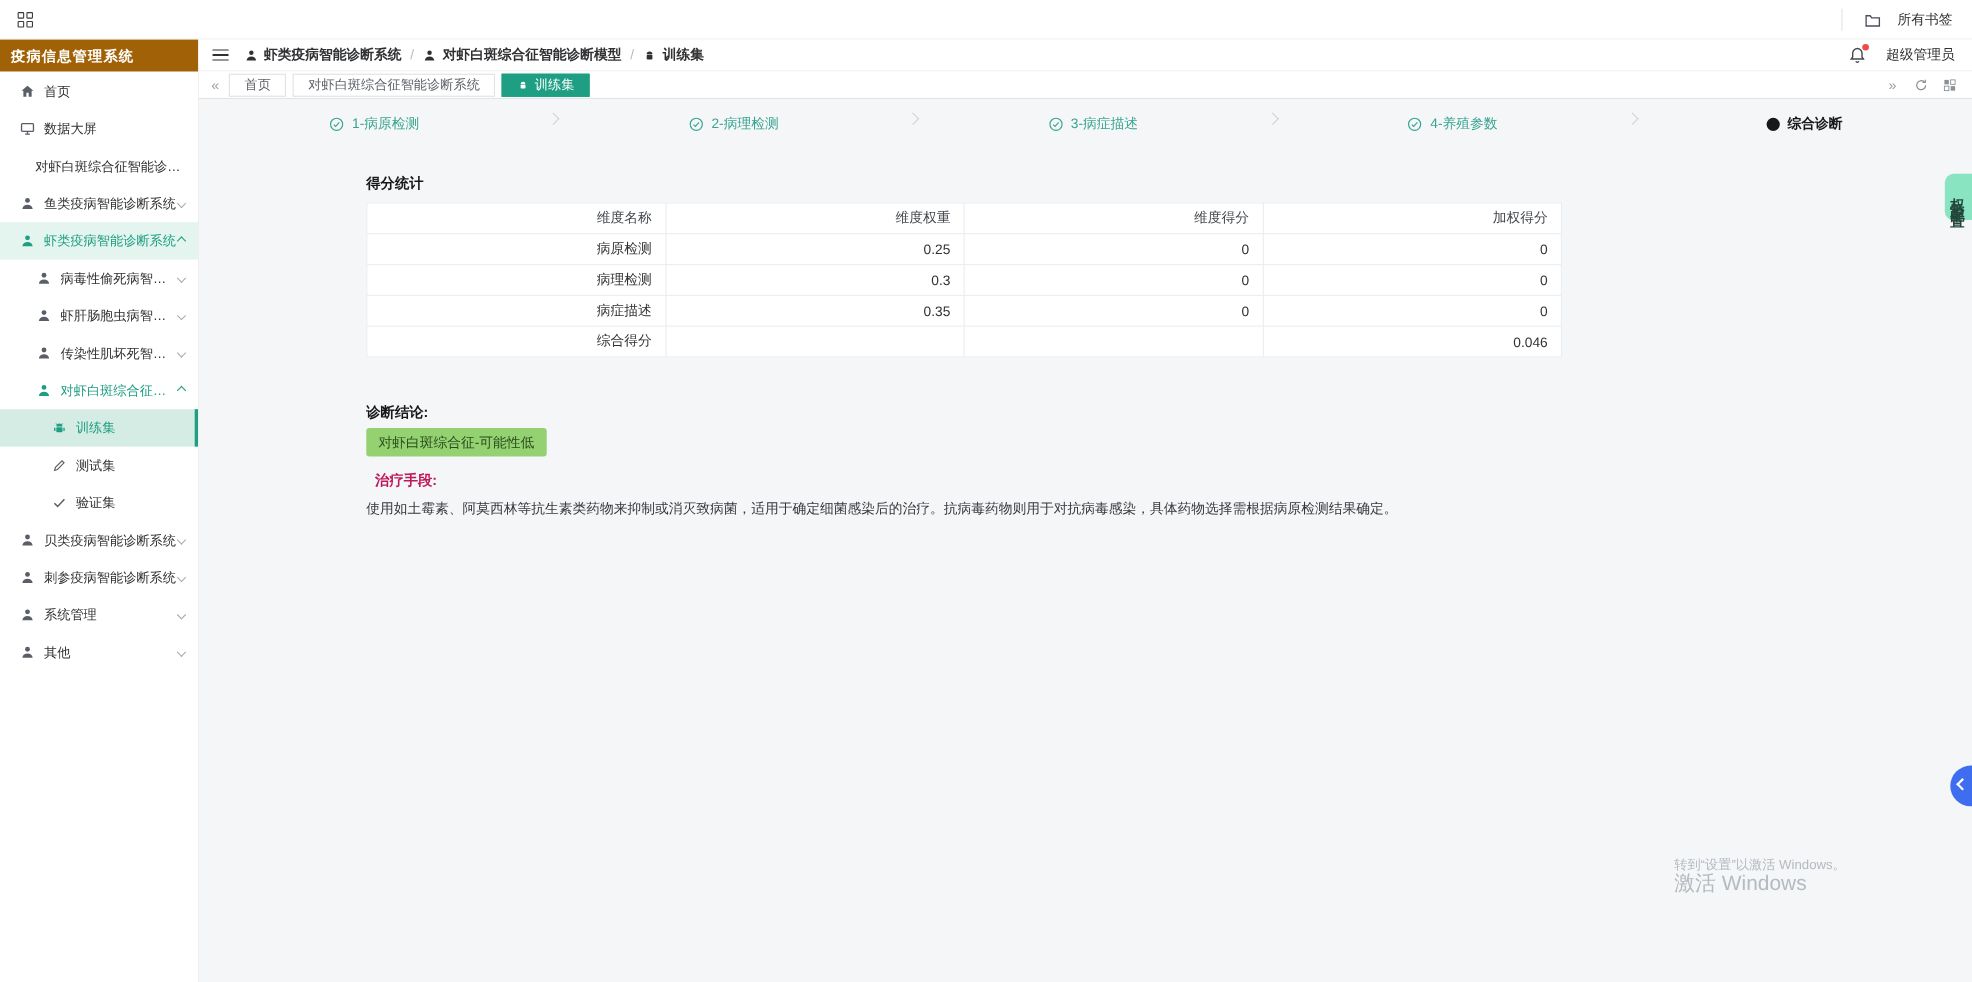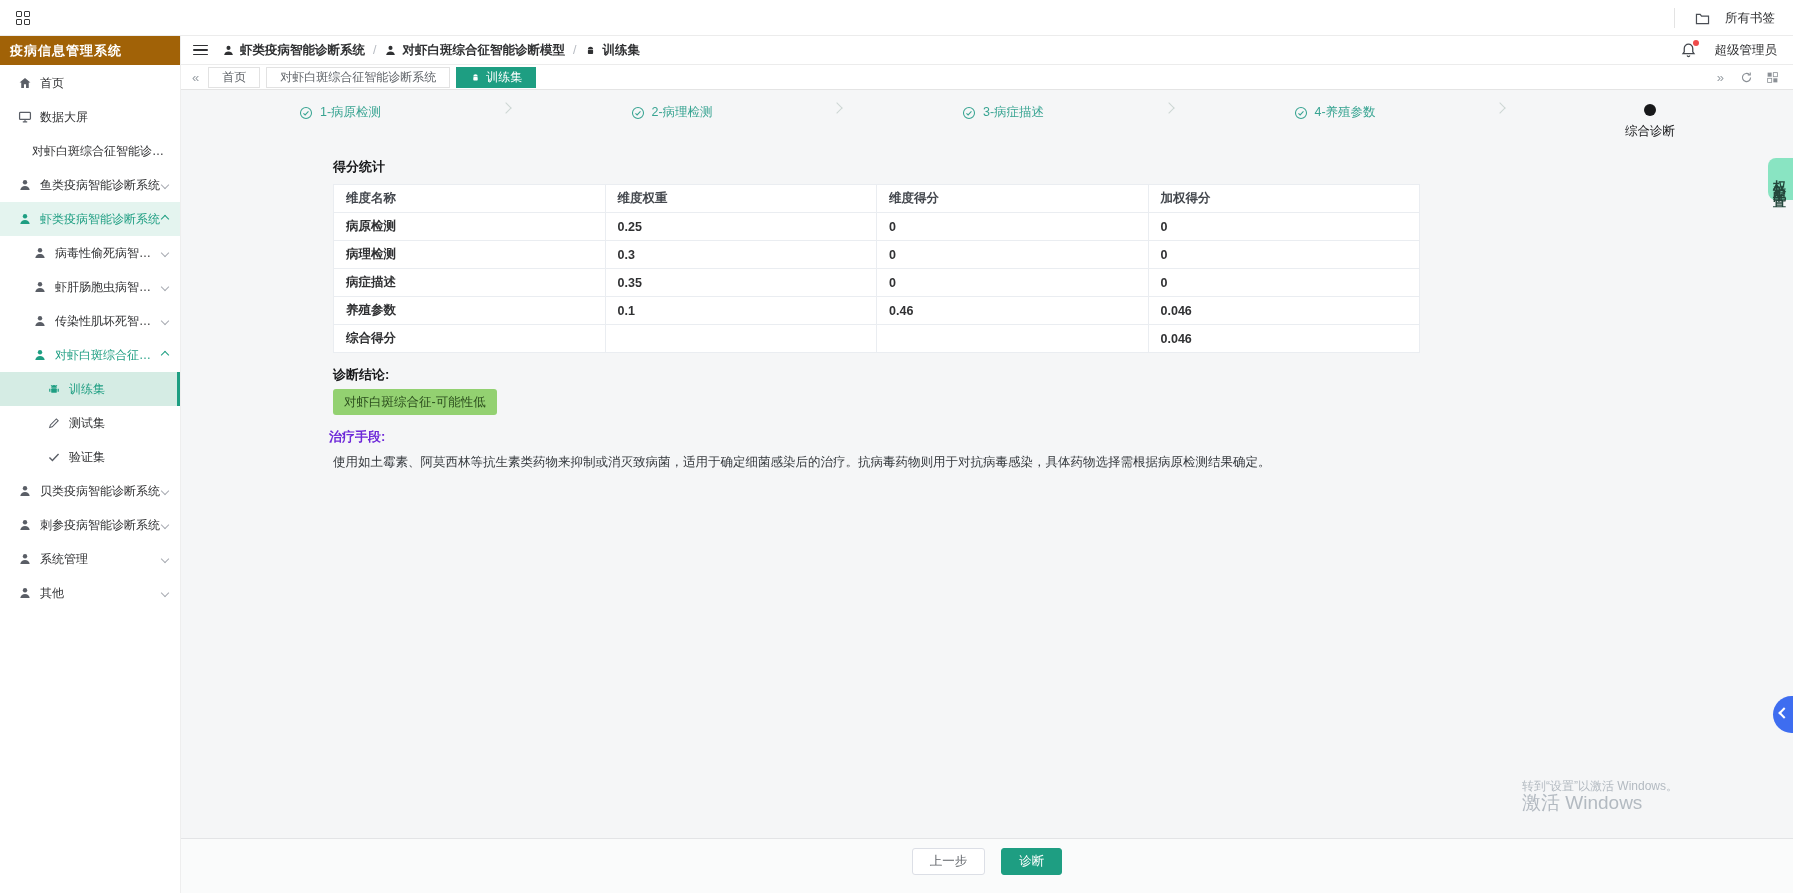--- a/index.html
+++ b/index.html
@@ -55,34 +55,34 @@
   .tab .tic { width:11px; height:11px; display:flex; }
   .tab-ctrls { margin-left:auto; display:flex; align-items:center; gap:13px; color:#8b9096; padding-right:6px; }
   .tab-ctrls .ci { width:13px; height:13px; display:flex; cursor:pointer; }
 
   .content { position:relative; flex:1; background:#f5f6f7; overflow:hidden; }
 
   
   .stepper { position:absolute; top:14px; left:118px; right:118px; height:28px; display:flex; align-items:flex-start; justify-content:space-between; }
   .step { display:flex; align-items:center; gap:7px; font-size:12.5px; color:#38a492; cursor:default; }
   .step .sic { width:14px; height:14px; display:flex; color:#38a492; }
-  .step.current { color:#17181a; font-weight:400;flex-direction:column; }
+  .step.current { color:#17181a; font-weight:700; }
   .step.current .sdot { width:12px; height:12px; border-radius:50%; background:#17181a; }
   .step-sep { width:8px; height:8px; border-right:1.6px solid #ccd6d3; border-bottom:1.6px solid #ccd6d3; transform:rotate(-45deg); }
 
   
   .score-title { position:absolute; left:152px; top:68px; font-size:13px; font-weight:bold; color:#17181a; }
   .score-table { position:absolute; left:152px; top:94px; width:1087px; border-collapse:collapse; background:#fff; font-size:12.5px; color:#303133; }
-  .score-table th, .score-table td { border:1px solid #eaedf1; font-weight:bold; text-align:left; padding:5px 12px; height:14px; }
+  .score-table th, .score-table td { border:1px solid #eaedf1; font-weight:normal; text-align:right; padding:5px 12px; height:14px; }
   .score-table th { color:#43474d; }
   .score-table col { width:25%; }
 
   .concl-label { position:absolute; left:152px; top:276px; font-size:13px; font-weight:bold; color:#17181a; }
   .concl-badge { position:absolute; left:152px; top:299px; height:26px; line-height:26px; padding:0 11px; background:#93d171; color:#2b4d1d; font-size:12.5px; border-radius:3px; }
-  .treat-label { position:absolute; left:148px; top:338px; font-size:13px; font-weight:bold; color:#6d28d9; }
+  .treat-label { position:absolute; left:160px; top:338px; font-size:13px; font-weight:bold; color:#be185d; }
   .treat-text { position:absolute; left:152px; top:363px; right:260px; font-size:12.5px; color:#34383d; line-height:18px; }
 
   
   .footer-band { position:absolute; left:0; right:0; top:748px; bottom:0; background:#fafbfb; border-top:1px solid #e3e4e6; }
   .footer-band .btns { position:absolute; left:0; right:0; top:9px; display:flex; justify-content:center; gap:16px; }
   .btn { height:27px; padding:0 17px; font-size:12.5px; border-radius:3px; cursor:pointer; font-family:inherit; }
   .btn.plain { background:#fff; border:1px solid #dcdfe6; color:#5f6368; }
   .btn.primary { background:#1e9e82; border:1px solid #1e9e82; color:#fff; }
 
   
@@ -455,46 +455,34 @@
             <td>0</td>
             <td>0</td>
           </tr>
           <tr>
             <td>病症描述</td>
             <td>0.35</td>
             <td>0</td>
             <td>0</td>
           </tr>
           <tr>
-            <td>养殖参数</td>
-            <td>0.1</td>
-            <td>0.46</td>
-            <td>0.046</td>
-          </tr>
-          <tr>
             <td>综合得分</td>
             <td></td>
             <td></td>
             <td>0.046</td>
           </tr>
         </tbody>
       </table>
 
       <div class="concl-label">诊断结论:</div>
       <div class="concl-badge">对虾白斑综合征-可能性低</div>
 
       <div class="treat-label">治疗手段:</div>
       <div class="treat-text">使用如土霉素、阿莫西林等抗生素类药物来抑制或消灭致病菌，适用于确定细菌感染后的治疗。抗病毒药物则用于对抗病毒感染，具体药物选择需根据病原检测结果确定。</div>
 
-      <div class="footer-band">
-        <div class="btns">
-          <button class="btn plain">上一步</button>
-          <button class="btn primary">诊断</button>
-        </div>
-      </div>
 
       <div class="weight-tab">权重配置</div>
       <div class="collapse-circle">
         <span class="ch"></span>
       </div>
 
       <div class="wm1">激活 Windows</div>
       <div class="wm2">转到“设置”以激活 Windows。</div>
 
     </div>

